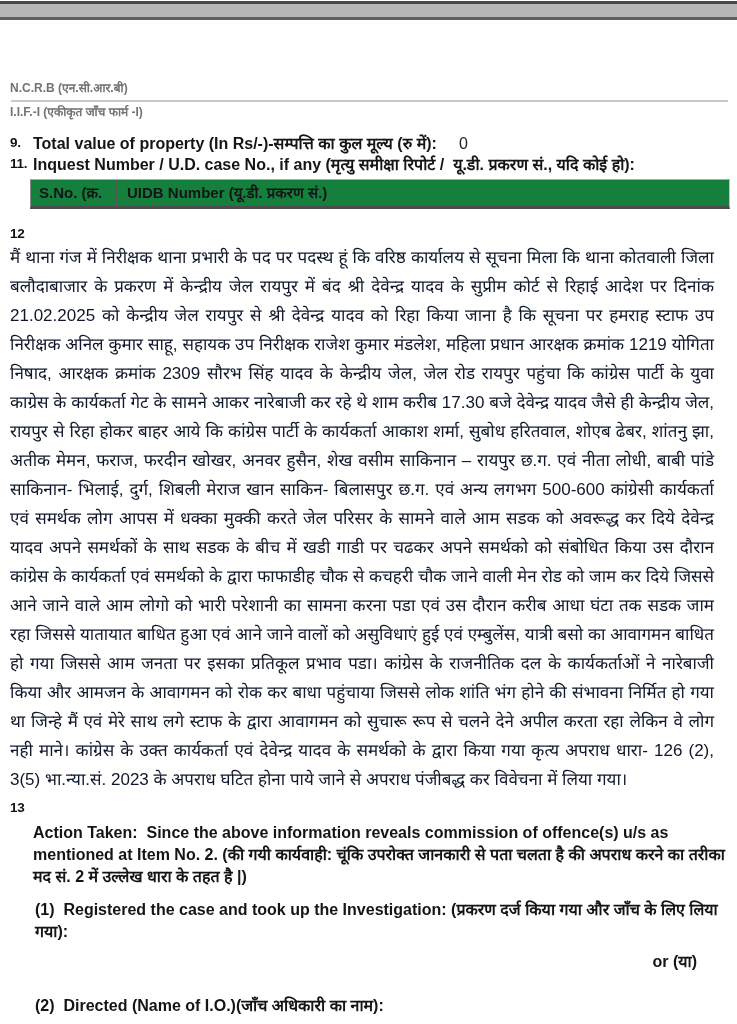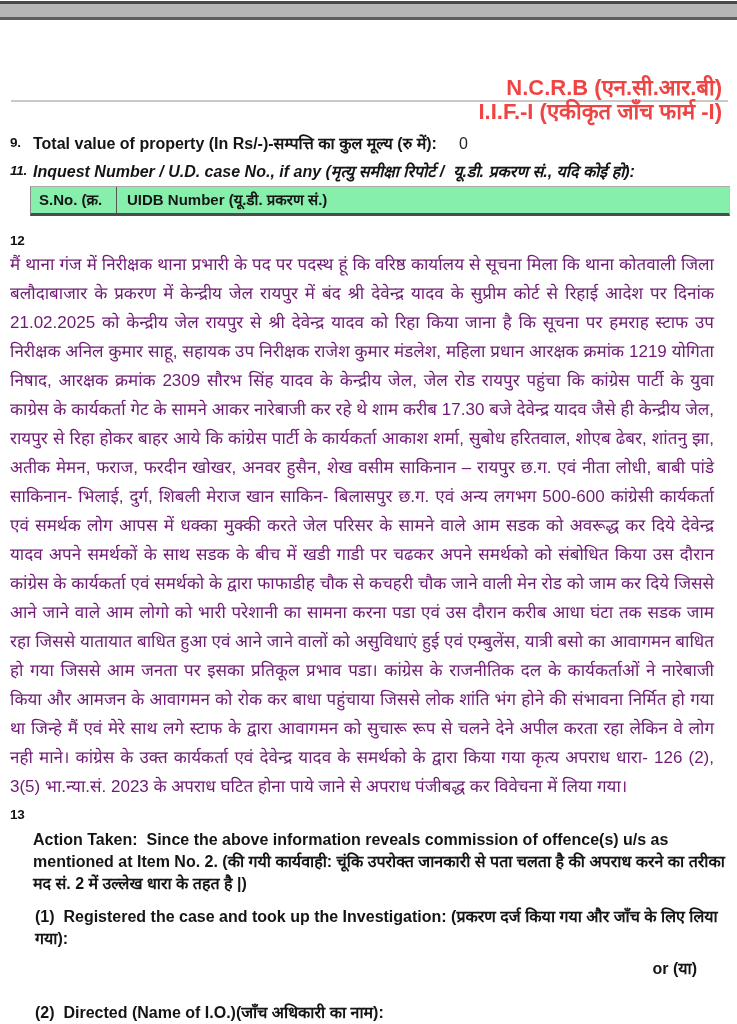--- a/index.html
+++ b/index.html
@@ -10,56 +10,56 @@
   }
   .page{position:relative;width:737px;height:1024px;padding:0 7px 0 10px;box-sizing:border-box;}
   
   .top-bar{
     position:absolute;top:1px;left:0;width:737px;height:13px;
     background:#b6b6b6;border-top:3px solid #484848;border-bottom:3px solid #5f5f5f;
   }
   
   .header{margin:0;padding-top:77px;}
   .hdr-line{
-    text-align:right;font-weight:bold;font-size:22px;line-height:22px;
-    padding-right:8px;color:#ef4444;
+    text-align:left;font-weight:bold;font-size:12px;line-height:22px;
+    padding-right:8px;color:#737373;
   }
   .hdr-divider{border-top:2px solid #c9c9c9;margin:1px 2px 0 1px;height:0;}
   .hdr-line2{margin-top:-1px;}
   
   .item{display:flex;align-items:flex-start;}
   .item .num{
     flex:none;width:23px;font-weight:bold;font-size:13.5px;line-height:16px;
     padding-top:2px;color:#111;letter-spacing:-0.3px;
   }
   .item .content{flex:1;min-width:0;}
   .b{font-weight:bold;color:#151515;}
   .en{font-size:16px;line-height:21px;}
   .hi{font-size:16px;line-height:21px;text-align:right;}
   .pre{white-space:pre-wrap;}
   .item10{margin-top:10px;}
-  .item11{margin-top:7px;font-style:italic;}
+  .item11{margin-top:0;}
   .val{font-size:16px;margin-left:22px;font-weight:normal;color:#222;}
   
   .uidb-table{
     display:flex;margin:4px 0 0 20px;width:700px;box-sizing:border-box;
     border-top:1px solid #a9a9a9;border-bottom:3px solid #4d4d4d;
     border-left:1.5px solid #8a8a8a;border-right:1px solid #c2c2c2;
-    background:#86efac;
+    background:#15803d;
   }
   .uidb-table .cell{
     font-weight:bold;font-size:15px;line-height:20px;padding:3px 4px 3px 8px;color:#151515;
   }
   .uidb-table .c1{flex:none;width:86px;border-right:1.5px solid #555;box-sizing:border-box;}
   .uidb-table .c2{flex:1;padding-left:10px;}
   
   .item12{margin-top:15px;flex-direction:column;}
   .fir-heading{font-size:16.5px;line-height:22px;}
   .fir-body{
-    font-size:17px;line-height:29px;text-align:justify;color:#701a75;
+    font-size:17px;line-height:29px;text-align:justify;color:#0f172a;
     margin:1px 16px 0 0;font-weight:normal;
   }
   
   .item13{margin-top:4px;}
   .a13-heading{font-size:16px;line-height:22px;margin-top:24px;}
   .a13-heading .hi{font-size:16px;}
   .sub-block{margin-left:2px;margin-right:0;}
   .sub-line{font-size:16px;line-height:22px;}
   .sub1{margin-top:11px;}
   .or-right1{text-align:right;padding-right:33px;margin-top:8px;}

